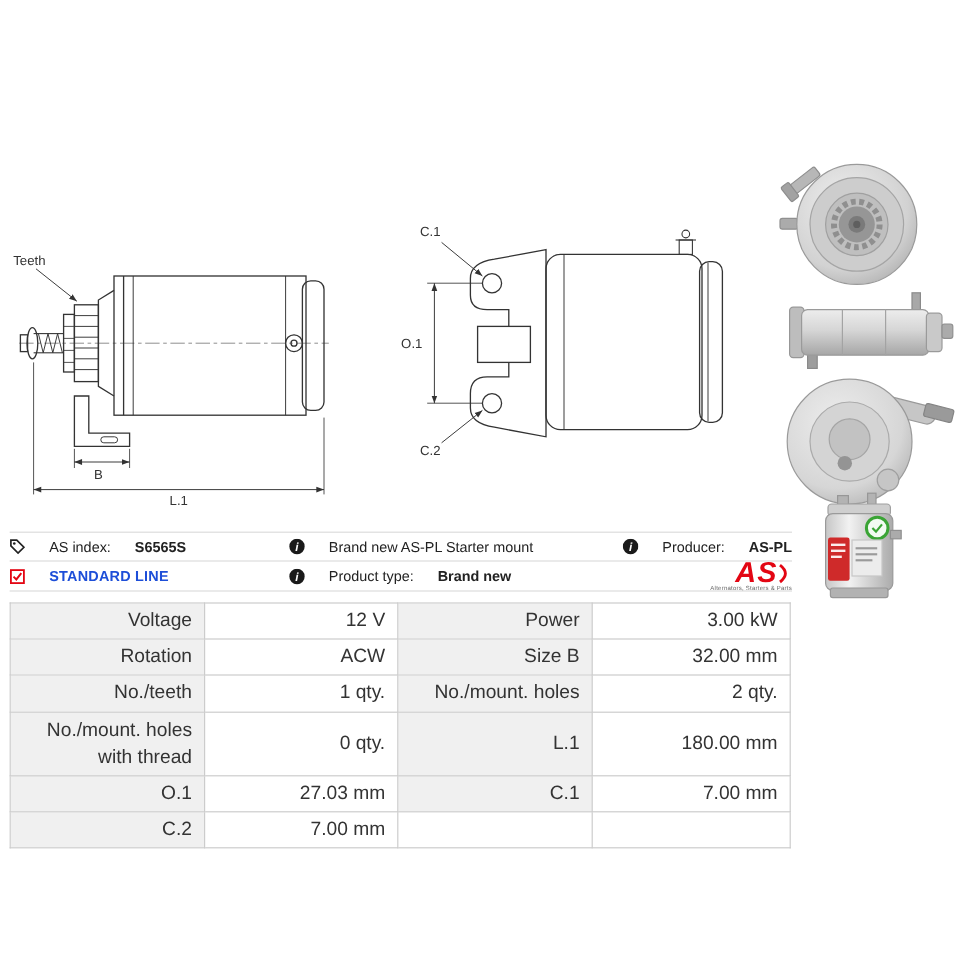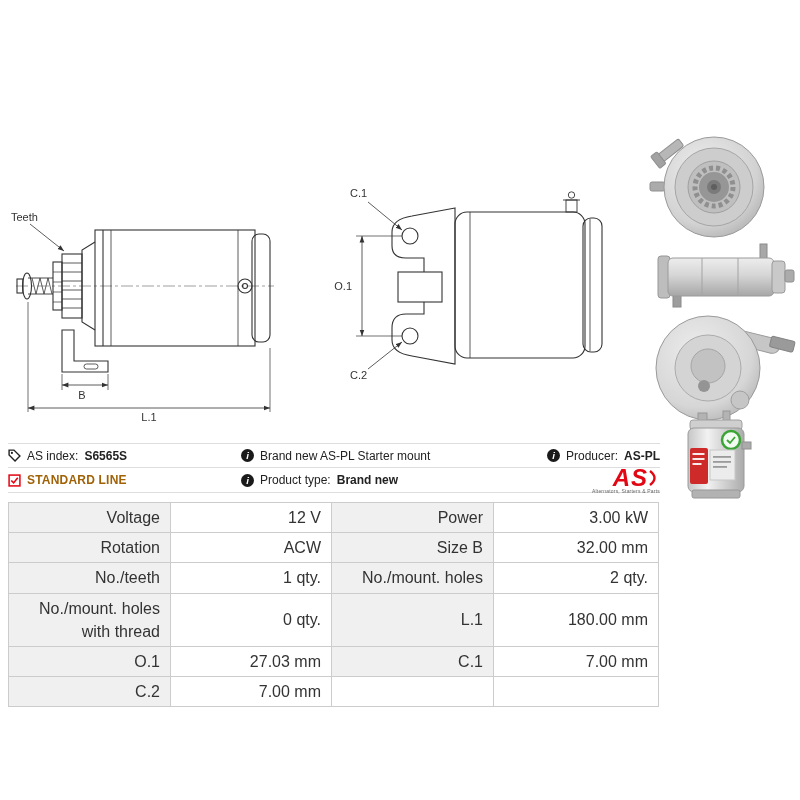--- a/index.html
+++ b/index.html
@@ -8,25 +8,25 @@
           font-family:"Liberation Sans", sans-serif; color:#333; overflow:hidden; }
 
   .drawings { position:absolute; left:0; top:90px; }
   .drawings text { font-family:"Liberation Sans", sans-serif; font-size:11px; fill:#333; }
 
   .photos { position:absolute; left:620px; top:130px; }
 
   .info-bar { position:absolute; left:8px; top:443px; width:652px; font-size:12px; color:#222; }
   .ib-row { display:flex; align-items:center; height:25px; border-bottom:1px solid #ddd; }
   .ib-row.first { border-top:1px solid #ddd; }
-  .ib-cell { display:flex; align-items:center; gap:6px; }
+  .ib-cell { display:flex; align-items:center; gap:20px; }
   .ib-c1 { width:233px; }
   .ib-c2 { width:252px; }
   .ib-c3 { flex:1; justify-content:flex-end; }
-  .standard-line { color:#a16207; font-weight:bold; letter-spacing:0.2px; }
+  .standard-line { color:#1d4ed8; font-weight:bold; letter-spacing:0.2px; }
   .ic { flex:0 0 auto; display:block; }
   .info-ic text { font-family:"Liberation Sans", sans-serif; }
 
   .aspl-logo { text-align:right; position:relative; top:1px; }
   .logo-line { display:flex; align-items:center; justify-content:flex-end; }
   .logo-as { color:#e30613; font-weight:bold; font-style:italic; font-size:24px; line-height:18px; letter-spacing:1px; }
   .logo-sub { font-size:5px; color:#666; letter-spacing:0.2px; margin-top:1px; }
 
   .spec-table { position:absolute; left:8px; top:502px; width:650px;
                 border-collapse:collapse; font-size:16px; table-layout:fixed; color:#333; }

